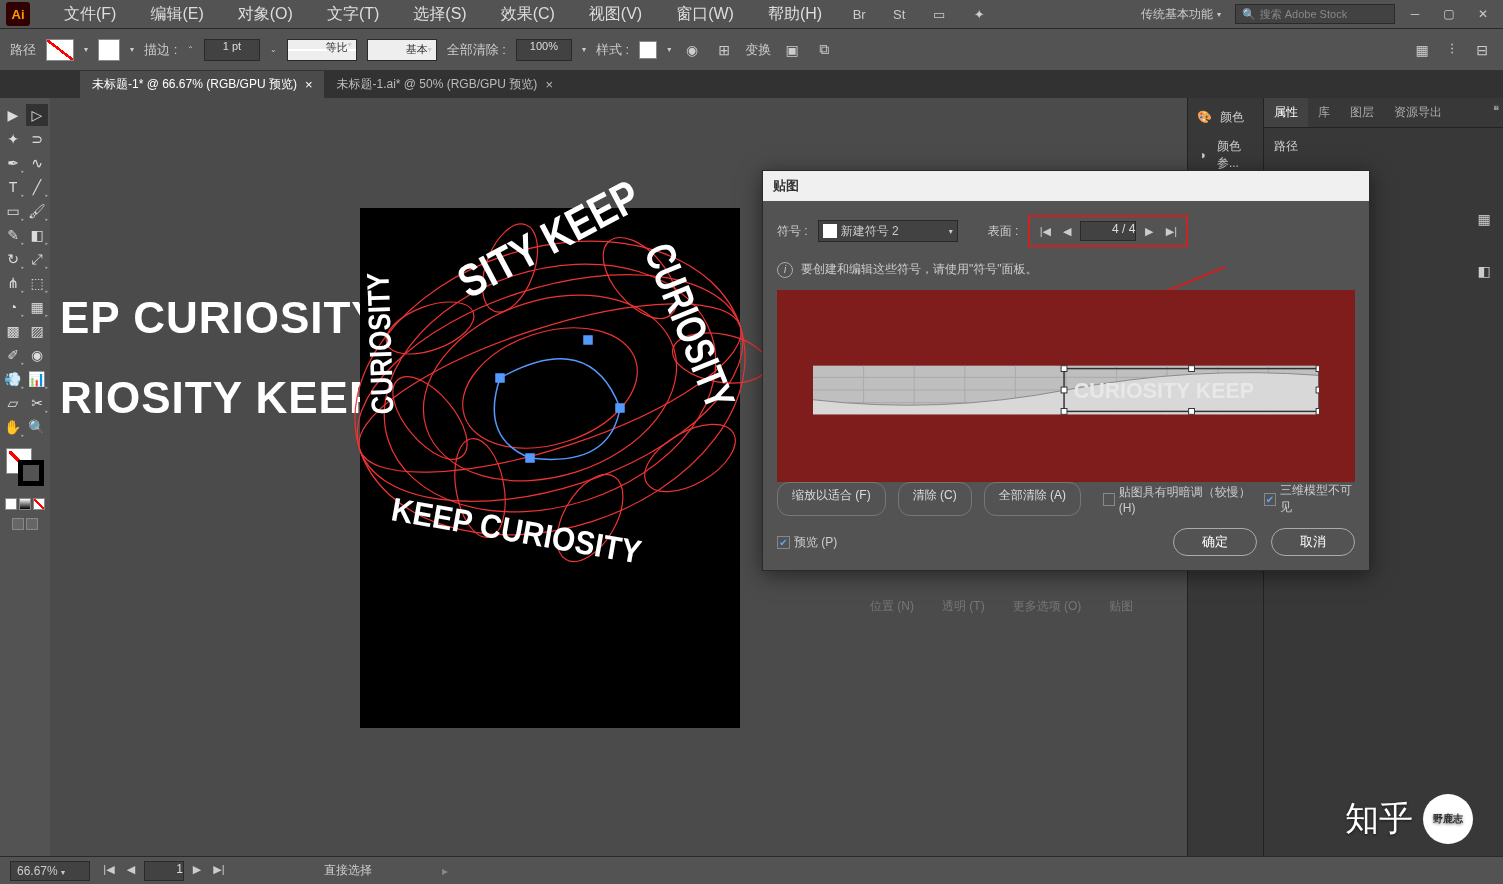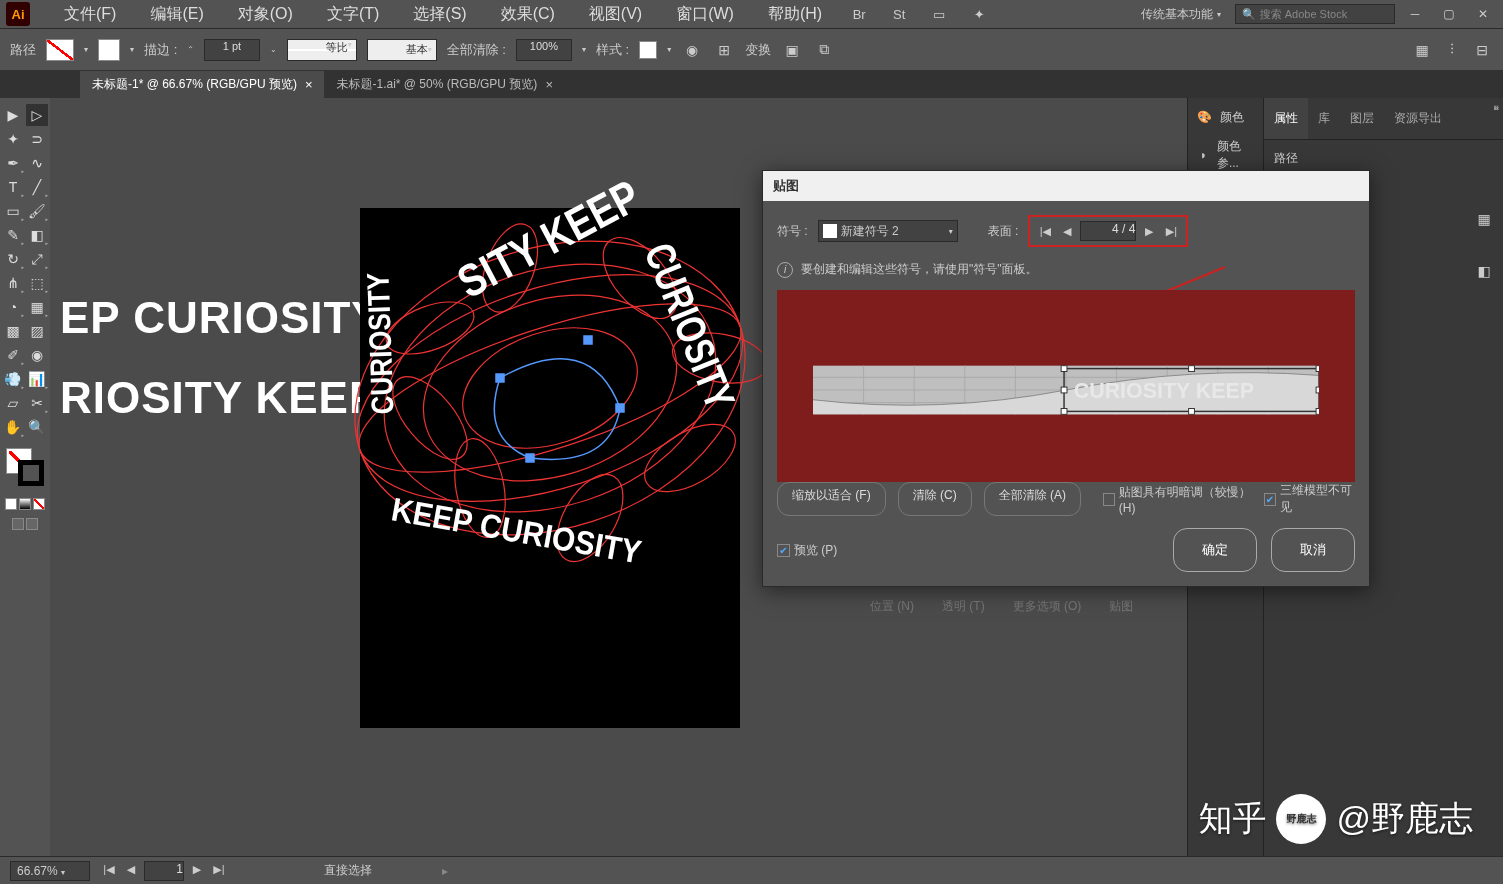--- a/index.html
+++ b/index.html
@@ -45,21 +45,21 @@
 .t1{left:10px;top:195px}
 .t2{left:10px;top:275px}
 .torus{position:absolute;left:280px;top:110px;width:440px;height:360px;pointer-events:none}
 .torus svg{width:100%;height:100%}
 .torus-text{position:absolute;color:#fff;font-weight:900;font-family:Arial,sans-serif;transform-origin:center}
 .right-dock{width:76px;background:#383838;border-left:1px solid #222;padding-top:4px}
 .dock-item{padding:6px 8px;display:flex;align-items:center;gap:6px;font-size:12px;color:#ccc}
 .dock-ico{width:18px;height:18px;display:flex;align-items:center;justify-content:center}
 .panels{width:240px;background:#383838;border-left:1px solid #222}
 .panel-tabs{display:flex;border-bottom:1px solid #222}
-.panel-tab{padding:12px 10px;font-size:12px;color:#aaa}
+.panel-tab{padding:6px 10px;font-size:12px;color:#aaa}
 .panel-tab.active{color:#fff;background:#424242}
 .panel-body{padding:10px;font-size:12px;color:#ccc}
 .dialog{position:absolute;left:762px;top:170px;width:608px;background:#535353;box-shadow:0 4px 20px rgba(0,0,0,.5);border:1px solid #2a2a2a}
 .dlg-title{background:#f0f0f0;color:#333;padding:6px 10px;font-size:13px;font-weight:bold}
 .dlg-body{padding:14px}
 .dlg-row{display:flex;align-items:center;gap:10px;margin-bottom:10px}
 .sym-select{width:140px;height:22px;background:#424242;border:1px solid #2a2a2a;display:flex;align-items:center;padding:0 4px;gap:4px}
 .sym-sw{width:14px;height:14px;background:#fff}
 .surf-nav{display:flex;align-items:center;gap:4px;border:2px solid #c22;padding:4px 6px}
 .nav-btn{width:18px;height:18px;display:flex;align-items:center;justify-content:center;color:#ccc;font-size:11px}
@@ -68,21 +68,21 @@
 .info-row{display:flex;align-items:center;gap:8px;color:#ccc;font-size:12px;padding:4px 0 12px}
 .info-ico{width:16px;height:16px;border:1px solid #aaa;border-radius:50%;display:flex;align-items:center;justify-content:center;font-size:10px;font-style:italic}
 .preview-area{background:#7f1d1d;height:192px;position:relative;margin-bottom:0}
 .prev-strip{position:absolute;left:36px;right:36px;top:70px;height:60px}
 .prev-strip svg{width:100%;height:100%}
 .dlg-btns{display:flex;gap:12px;margin-bottom:12px}
 .dlg-btn{flex:0 0 auto;padding:4px 14px;background:#535353;border:1px solid #777;border-radius:12px;color:#ddd;font-size:12px}
 .chk{display:flex;align-items:center;gap:4px}
 .chkbox{width:13px;height:13px;border:1px solid #888;display:flex;align-items:center;justify-content:center;font-size:10px;color:#5af}
 .dlg-footer{display:flex;justify-content:flex-end;gap:14px;align-items:center}
-.ok-btn{padding:12px 28px;border:1px solid #aaa;border-radius:14px;color:#fff;font-size:13px;background:#535353}
+.ok-btn{padding:4px 28px;border:1px solid #aaa;border-radius:14px;color:#fff;font-size:13px;background:#535353}
 .statusbar{position:absolute;left:0;right:0;bottom:0;height:28px;background:#535353;display:flex;align-items:center;padding:0 10px;gap:10px;font-size:12px;color:#ccc;border-top:1px solid #2a2a2a}
 .zoom-sel{width:80px;background:#424242;border:1px solid #2a2a2a;padding:2px 6px}
 .status-nav{display:flex;gap:4px}
 .collapse-arrow{position:absolute;right:4px;top:4px;font-size:10px;color:#aaa}
 .watermark{position:absolute;right:30px;bottom:40px;display:flex;align-items:center;gap:10px;color:#fff;font-size:34px;font-weight:500;text-shadow:0 1px 3px rgba(0,0,0,.6)}
 .wm-logo{width:50px;height:50px;border-radius:50%;background:#fff;display:flex;align-items:center;justify-content:center;font-size:10px;color:#333;font-weight:bold}
 .hidden-controls{position:absolute;left:820px;top:500px;display:flex;gap:28px;color:#777;font-size:12px}
 </style>
 </head>
 <body>
@@ -411,14 +411,13 @@
     <div class="nav-btn">▶</div>
     <div class="nav-btn">▶|</div>
   </div>
   <span style="margin-left:86px">直接选择</span>
   <span style="margin-left:60px;color:#888">▸</span>
 </div>
 
 <div class="watermark">
   <span>知乎</span>
   <div class="wm-logo">野鹿志</div>
-  <span>@野鹿志</span>
 </div>
 
 </body></html>

